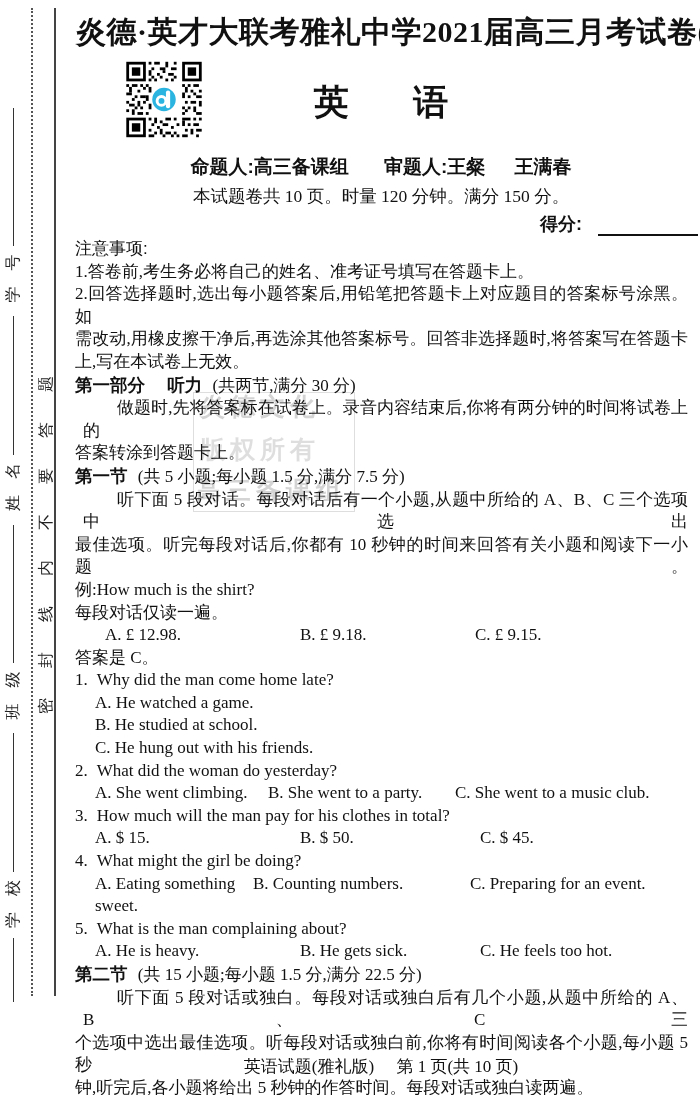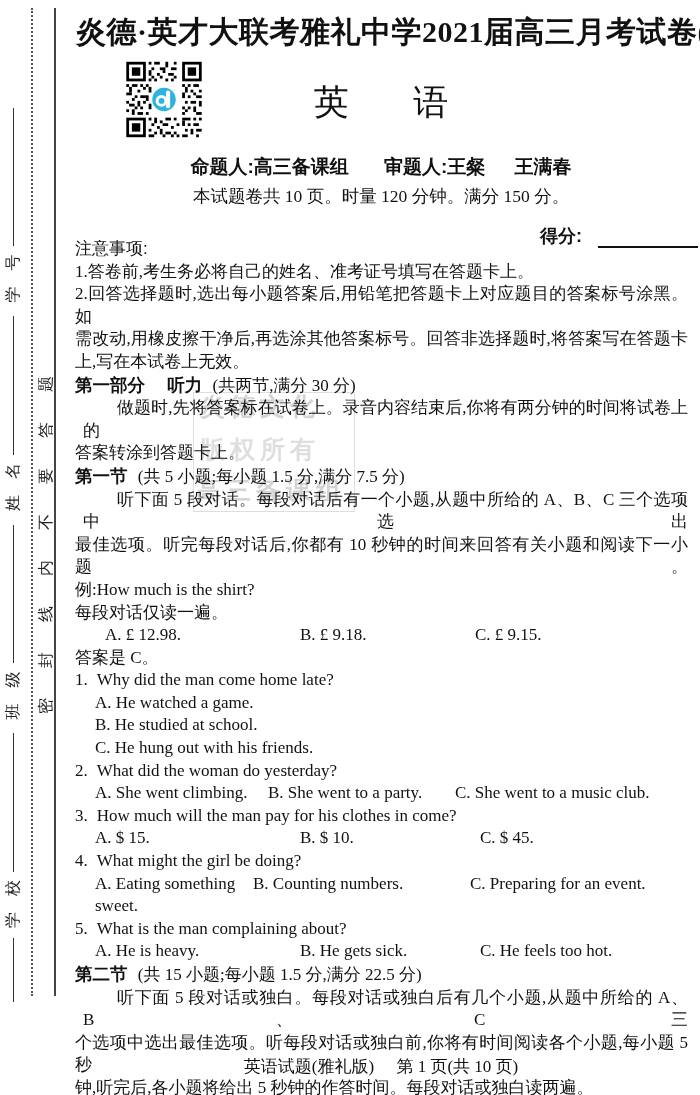--- a/index.html
+++ b/index.html
@@ -20,29 +20,29 @@
   .lcell .lline{flex:1;border-bottom:1px solid #333;height:0;margin-right:4px;}
   .seal-line{position:absolute;left:36px;top:714px;width:400px;height:19px;
         transform-origin:0 0;transform:rotate(-90deg);font-size:16px;color:#222;
         letter-spacing:30px;white-space:nowrap;}
 
   
   .exam-series{position:absolute;left:76px;top:12px;width:612px;font-size:30px;
         font-weight:bold;white-space:nowrap;text-align:center;letter-spacing:.5px;}
   .qr{position:absolute;left:123px;top:59px;width:82px;height:81px;}
   .subject{position:absolute;left:75px;top:79px;width:612px;text-align:center;
-        font-family:"Liberation Sans",sans-serif;font-weight:normal;font-size:35px;}
+        font-family:"Liberation Sans",sans-serif;font-weight:bold;font-size:35px;}
   .subject .sc2{margin-left:55px;}
   .setters{position:absolute;left:75px;top:154px;width:612px;text-align:center;
         font-family:"Liberation Sans",sans-serif;font-weight:bold;font-size:19px;}
   .setters .sp2{margin-left:30px;}
   .setters .sp3{margin-left:24px;}
   .paper-info{position:absolute;left:75px;top:184px;width:612px;text-align:center;
         font-size:17.5px;}
-  .score-row{position:absolute;left:540px;top:224px;display:flex;align-items:flex-end;
+  .score-row{position:absolute;left:540px;top:212px;display:flex;align-items:flex-end;
         font-family:"Liberation Sans",sans-serif;font-weight:bold;font-size:18px;gap:16px;}
   .score-blank{display:inline-block;width:100px;border-bottom:2px solid #111;height:20px;}
 
   
   .wm-box{position:absolute;left:193px;top:392px;width:160px;height:118px;
         border:1px solid #dedede;}
   .wm{position:absolute;font-size:25px;letter-spacing:5px;font-weight:bold;
         color:#c6c6c6;opacity:.75;white-space:nowrap;text-align:center;}
   .wm1{left:200px;top:390px;}
   .wm2{left:200px;top:433px;color:#d4d4d4;}
@@ -282,25 +282,25 @@
     <div class="qline">
       <span class="qnum">2.</span><span class="qtext">What did the woman do yesterday?</span>
     </div>
     <div class="orow q2">
       <span class="oa">A. She went climbing.</span>
       <span class="ob">B. She went to a party.</span>
       <span class="oc">C. She went to a music club.</span>
     </div>
 
     <div class="qline">
-      <span class="qnum">3.</span><span class="qtext">How much will the man pay for his clothes in come?</span>
+      <span class="qnum">3.</span><span class="qtext">How much will the man pay for his clothes in total?</span>
     </div>
     <div class="orow std">
       <span class="oa">A. $ 15.</span>
-      <span class="ob">B. $ 10.</span>
+      <span class="ob">B. $ 50.</span>
       <span class="oc">C. $ 45.</span>
     </div>
 
     <div class="qline">
       <span class="qnum">4.</span><span class="qtext">What might the girl be doing?</span>
     </div>
     <div class="orow q4">
       <span class="oa">A. Eating something sweet.</span>
       <span class="ob">B. Counting numbers.</span>
       <span class="oc">C. Preparing for an event.</span>

